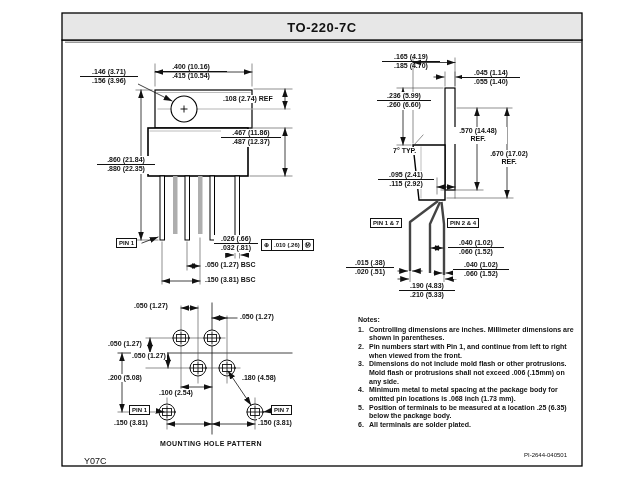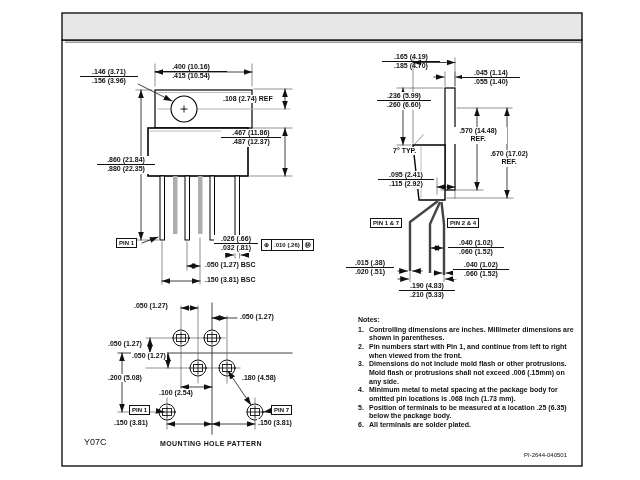--- a/index.html
+++ b/index.html
@@ -18,21 +18,21 @@
   .fcf{position:absolute;display:flex;align-items:stretch;border:1px solid #111;background:#fff;
        font:bold 6px/1 "Liberation Sans",sans-serif;}
   .fcf span{padding:2px 2px;display:block;}
   .fcf span + span{border-left:1px solid #111;}
   .notes{position:absolute;left:358px;top:316px;width:216px;font:bold 7px/1.24 "Liberation Sans",sans-serif;color:#111;}
   .notes .nh{display:block;margin-bottom:1px;}
   .nrow{display:flex;align-items:flex-start;}
   .nn{width:11px;flex:none;}
   .nt{flex:1;}
   .caption{position:absolute;font:bold 7px/1.1 "Liberation Sans",sans-serif;letter-spacing:.4px;color:#111;}
-  .pkgcode{position:absolute;font:9px/1.1 "Liberation Sans",sans-serif;color:#111;}
+  .pkgcode{position:absolute;font:9px/1.1 "Liberation Sans",sans-serif;color:#111;margin-top:19px;}
   .dwgnum{position:absolute;font:6px/1.1 "Liberation Sans",sans-serif;color:#111;}
 </style>
 </head>
 <body>
 
 <div id="page">
 
 <svg id="art" width="640" height="480" viewBox="0 0 640 480">
   <defs>
     <marker id="ae" markerWidth="9" markerHeight="7" refX="8.3" refY="3.5" orient="auto-start-reverse" markerUnits="userSpaceOnUse">
@@ -205,20 +205,21 @@
       <line x1="181" y1="387" x2="212" y2="387" marker-start="url(#ae)" marker-end="url(#ae)"></line>
       <line x1="228" y1="371" x2="251" y2="405" marker-start="url(#ae)" marker-end="url(#ae)"></line>
       <line x1="167" y1="424" x2="212" y2="424" marker-start="url(#ae)" marker-end="url(#ae)"></line>
       <line x1="212" y1="424" x2="255" y2="424" marker-start="url(#ae)" marker-end="url(#ae)"></line>
       <line x1="157" y1="411" x2="164" y2="412" marker-end="url(#ae)"></line>
       <line x1="270" y1="411" x2="263.5" y2="412" marker-end="url(#ae)"></line>
     </g>
   </g>
 </svg>
 
+<div class="title-bar-text">TO-220-7C</div>
 
 <div class="dim bar" style="left:155px;top:63px;width:72px">
       <span class="t">.400 (10.16)</span>
       <span class="b">.415 (10.54)</span>
     </div>
 <div class="dim bar wbg" style="left:80px;top:68px;width:58px">
       <span class="t">.146 (3.71)</span>
       <span class="b">.156 (3.96)</span>
     </div>
 <div class="dim1" style="left:222px;top:95px">.108 (2.74) REF</div>

